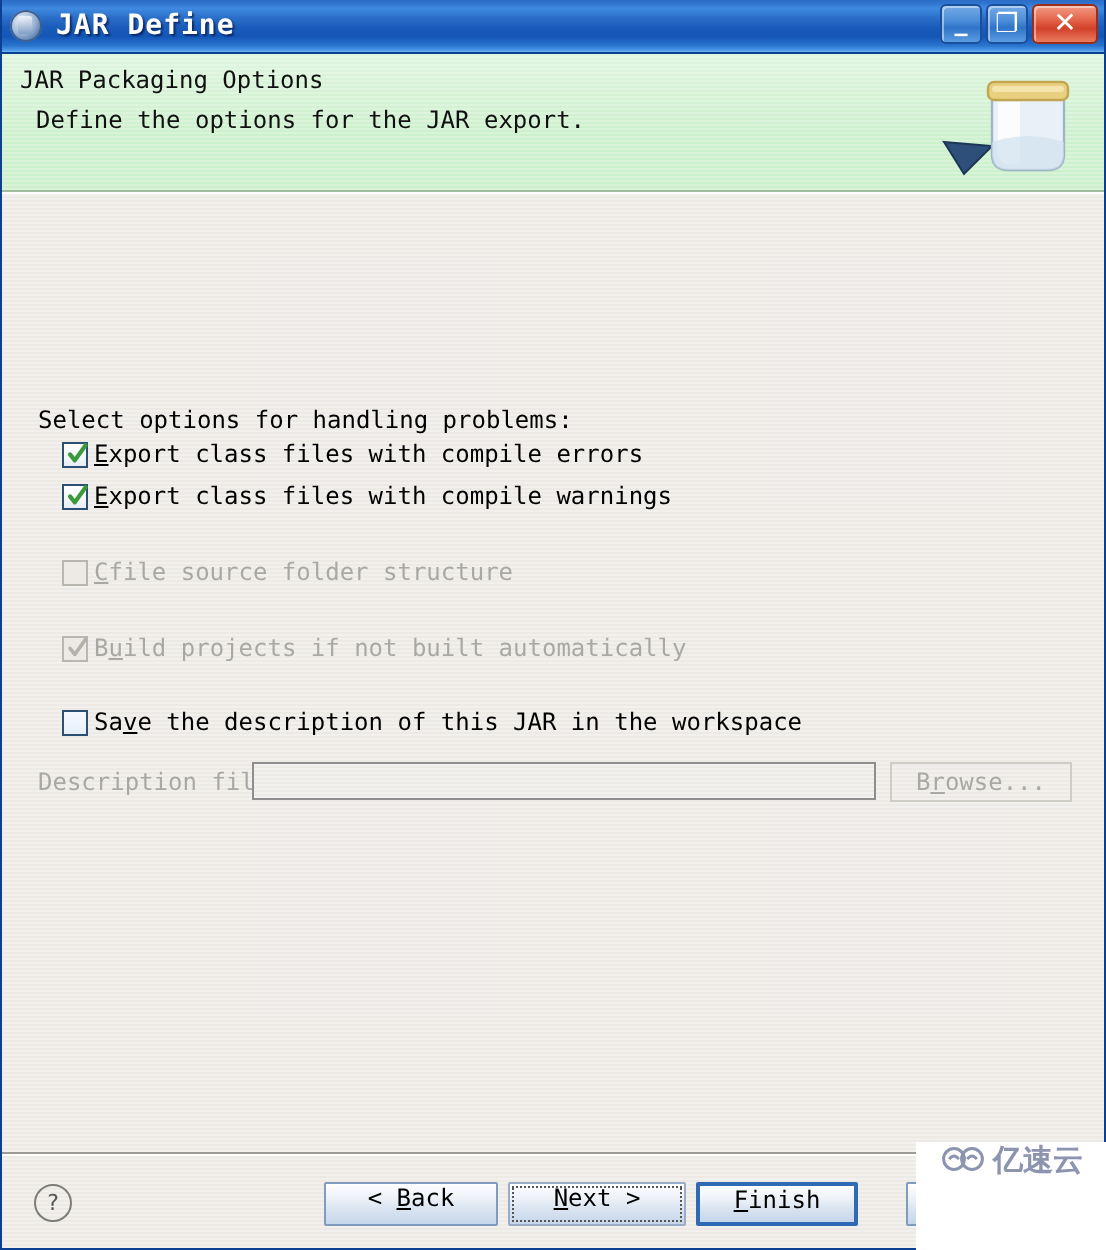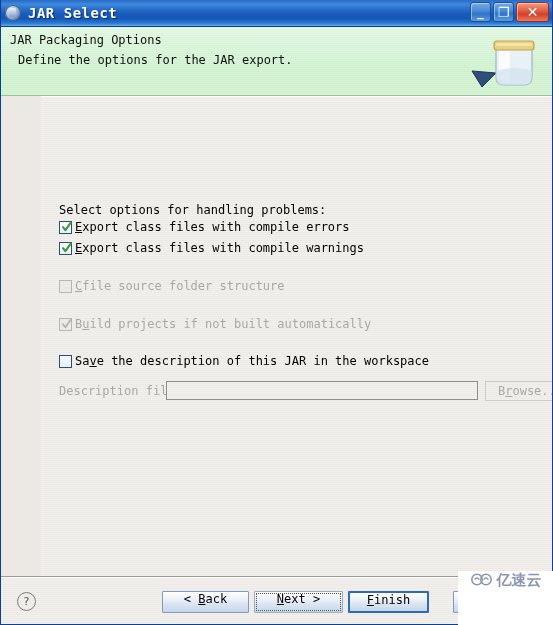--- a/index.html
+++ b/index.html
@@ -154,35 +154,34 @@
   }
 
   
   .panel {
     flex: 1 1 auto;
     position: relative;
     background: #edeae6;
     background-image: repeating-linear-gradient(0deg, rgba(255,255,255,.30) 0 1px, rgba(0,0,0,0) 1px 2px);
     border-top: 1px solid #ffffff;
     overflow: hidden;
-    margin-left: 40px;
   }
 
   .label-line {
     position: absolute;
     font-family: "DejaVu Sans Mono", monospace;
     font-size: 12px;
     color: #000000;
     white-space: nowrap;
   }
 
   
   .cb-row {
     position: absolute;
-    left: 18px;
+    left: 30px;
     display: flex;
     align-items: center;
     white-space: nowrap;
   }
   .cb-box {
     width: 13px; height: 13px;
     box-sizing: border-box;
     flex: 0 0 13px;
     border: 1px solid #2c4f73;
     background: linear-gradient(180deg, #ffffff 0%, #f3f7fb 60%, #e8eef6 100%);
@@ -331,21 +330,21 @@
     letter-spacing: 0px;
   }
 </style>
 </head>
 <body>
 
 <div class="window">
 
   <div class="titlebar">
     <div class="title-icon"></div>
-    <div class="title-text">JAR Select</div>
+    <div class="title-text">JAR Define</div>
     <div class="win-buttons">
       <div class="win-btn min">
         <span class="glyph">_</span>
       </div>
       <div class="win-btn max">
         <span class="glyph">❐</span>
       </div>
       <div class="win-btn close">
         <span class="glyph">✕</span>
       </div>

